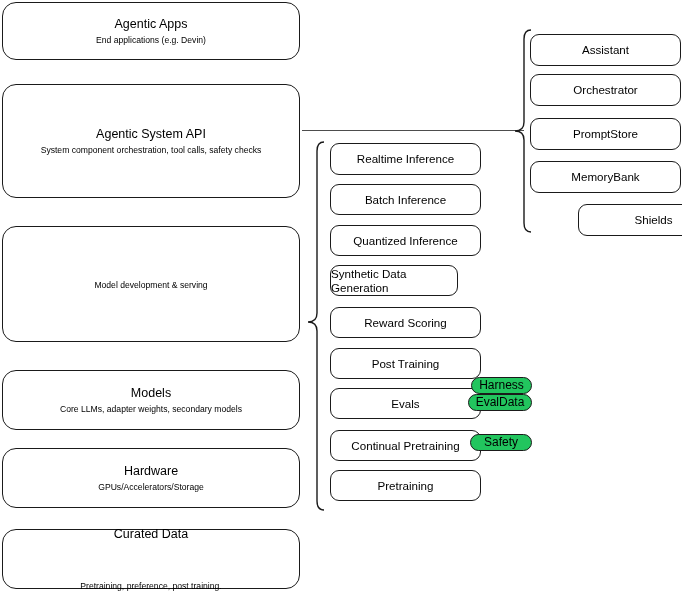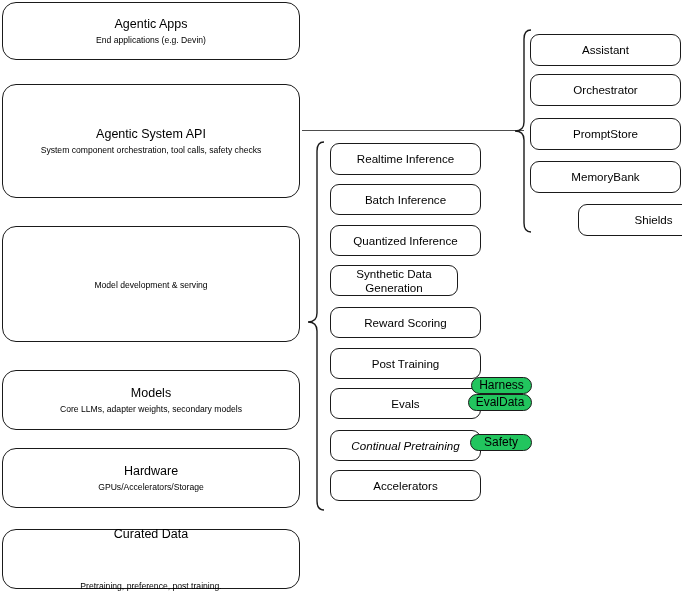--- a/index.html
+++ b/index.html
@@ -18,21 +18,20 @@
   .node {
     position: absolute;
     box-sizing: border-box;
     background: #ffffff;
     border: 1.3px solid #1a1a1a;
     border-radius: 12px;
     display: flex;
     flex-direction: column;
     align-items: center;
     justify-content: center;
-    text-align: center;
     color: #000000;
   }
   .node .title {
     font-size: 12.5px;
     line-height: 16px;
     color: #000000;
   }
   .node .subtitle {
     font-size: 8.6px;
     line-height: 13px;
@@ -151,25 +150,25 @@
   </div>
   <div class="node mid-node" style="left:330px; top:307px; width:151px; height:31px;">
     <div class="title">Reward Scoring</div>
   </div>
   <div class="node mid-node" style="left:330px; top:348px; width:151px; height:31px;">
     <div class="title">Post Training</div>
   </div>
   <div class="node mid-node" style="left:330px; top:388px; width:151px; height:31px;">
     <div class="title">Evals</div>
   </div>
-  <div class="node mid-node" style="left:330px; top:430px; width:151px; height:31px;font-style:italic;">
+  <div class="node mid-node" style="left:330px; top:430px; width:151px; height:31px;">
     <div class="title">Continual Pretraining</div>
   </div>
   <div class="node mid-node" style="left:330px; top:470px; width:151px; height:31px;">
-    <div class="title">Accelerators</div>
+    <div class="title">Pretraining</div>
   </div>
 
   <div class="pill" style="left:471px; top:377px; width:61px; height:17px;">
     <span>Harness</span>
   </div>
   <div class="pill" style="left:468px; top:394px; width:64px; height:17px;">
     <span>EvalData</span>
   </div>
   <div class="pill" style="left:470px; top:410px; width:62px; height:17px;margin-top:24px;">
     <span>Safety</span>

